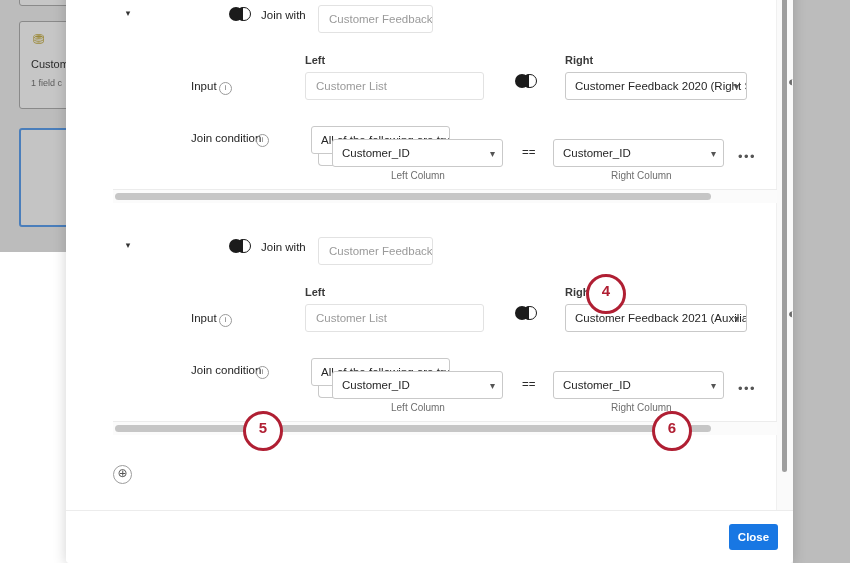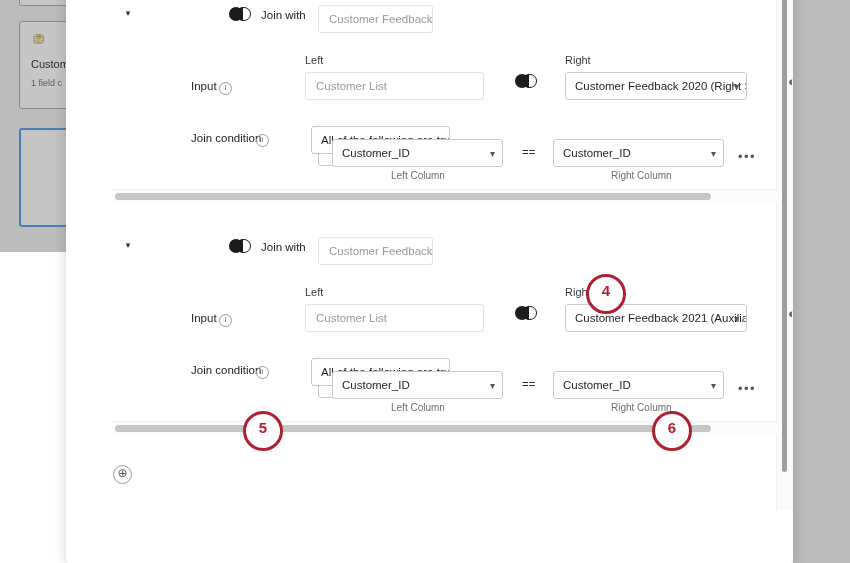--- a/index.html
+++ b/index.html
@@ -80,21 +80,21 @@
     background:#1b1b1b;border-radius:14px 0 0 14px;
   }
 
   .lbl{
     position:absolute;font-size:11.5px;color:#1f1f1f;white-space:nowrap;
   }
   .lbl-muted{
     position:absolute;font-size:10px;color:#6e6e6e;white-space:nowrap;
   }
   .field-label{
-    position:absolute;font-size:11px;color:#3a3a3a;white-space:nowrap;
+    position:absolute;font-size:11px;color:#3a3a3a;white-space:nowrap;font-weight:bold;
   }
 
   .textbox{
     position:absolute;box-sizing:border-box;
     border:1px solid #e2e2e2;border-radius:3px;background:#fff;
     font-size:11.5px;color:#9a9a9a;
     padding:0 10px;line-height:27px;height:28px;
     white-space:nowrap;overflow:hidden;
   }
   .selectbox{
@@ -311,17 +311,20 @@
       <span class="dots" style="left:672px;top:174px;">•••</span>
 
       <div class="hscroll-track" style="left:47px;top:213px;width:664px;">
         <div class="hscroll-thumb" style="left:2px;top:3px;width:596px;"></div>
       </div>
     </div>
 
     <div class="add-btn" style="left:47px;top:489px;">⊕</div>
   </div>
 
+  <div id="modal-footer">
+    <button id="close-button">Close</button>
+  </div>
 </div>
 
 <div class="badge filled" style="left:586px;top:274px;">4</div>
 <div class="badge filled" style="left:243px;top:411px;">5</div>
 <div class="badge filled" style="left:652px;top:411px;">6</div>
 
 </body></html>

